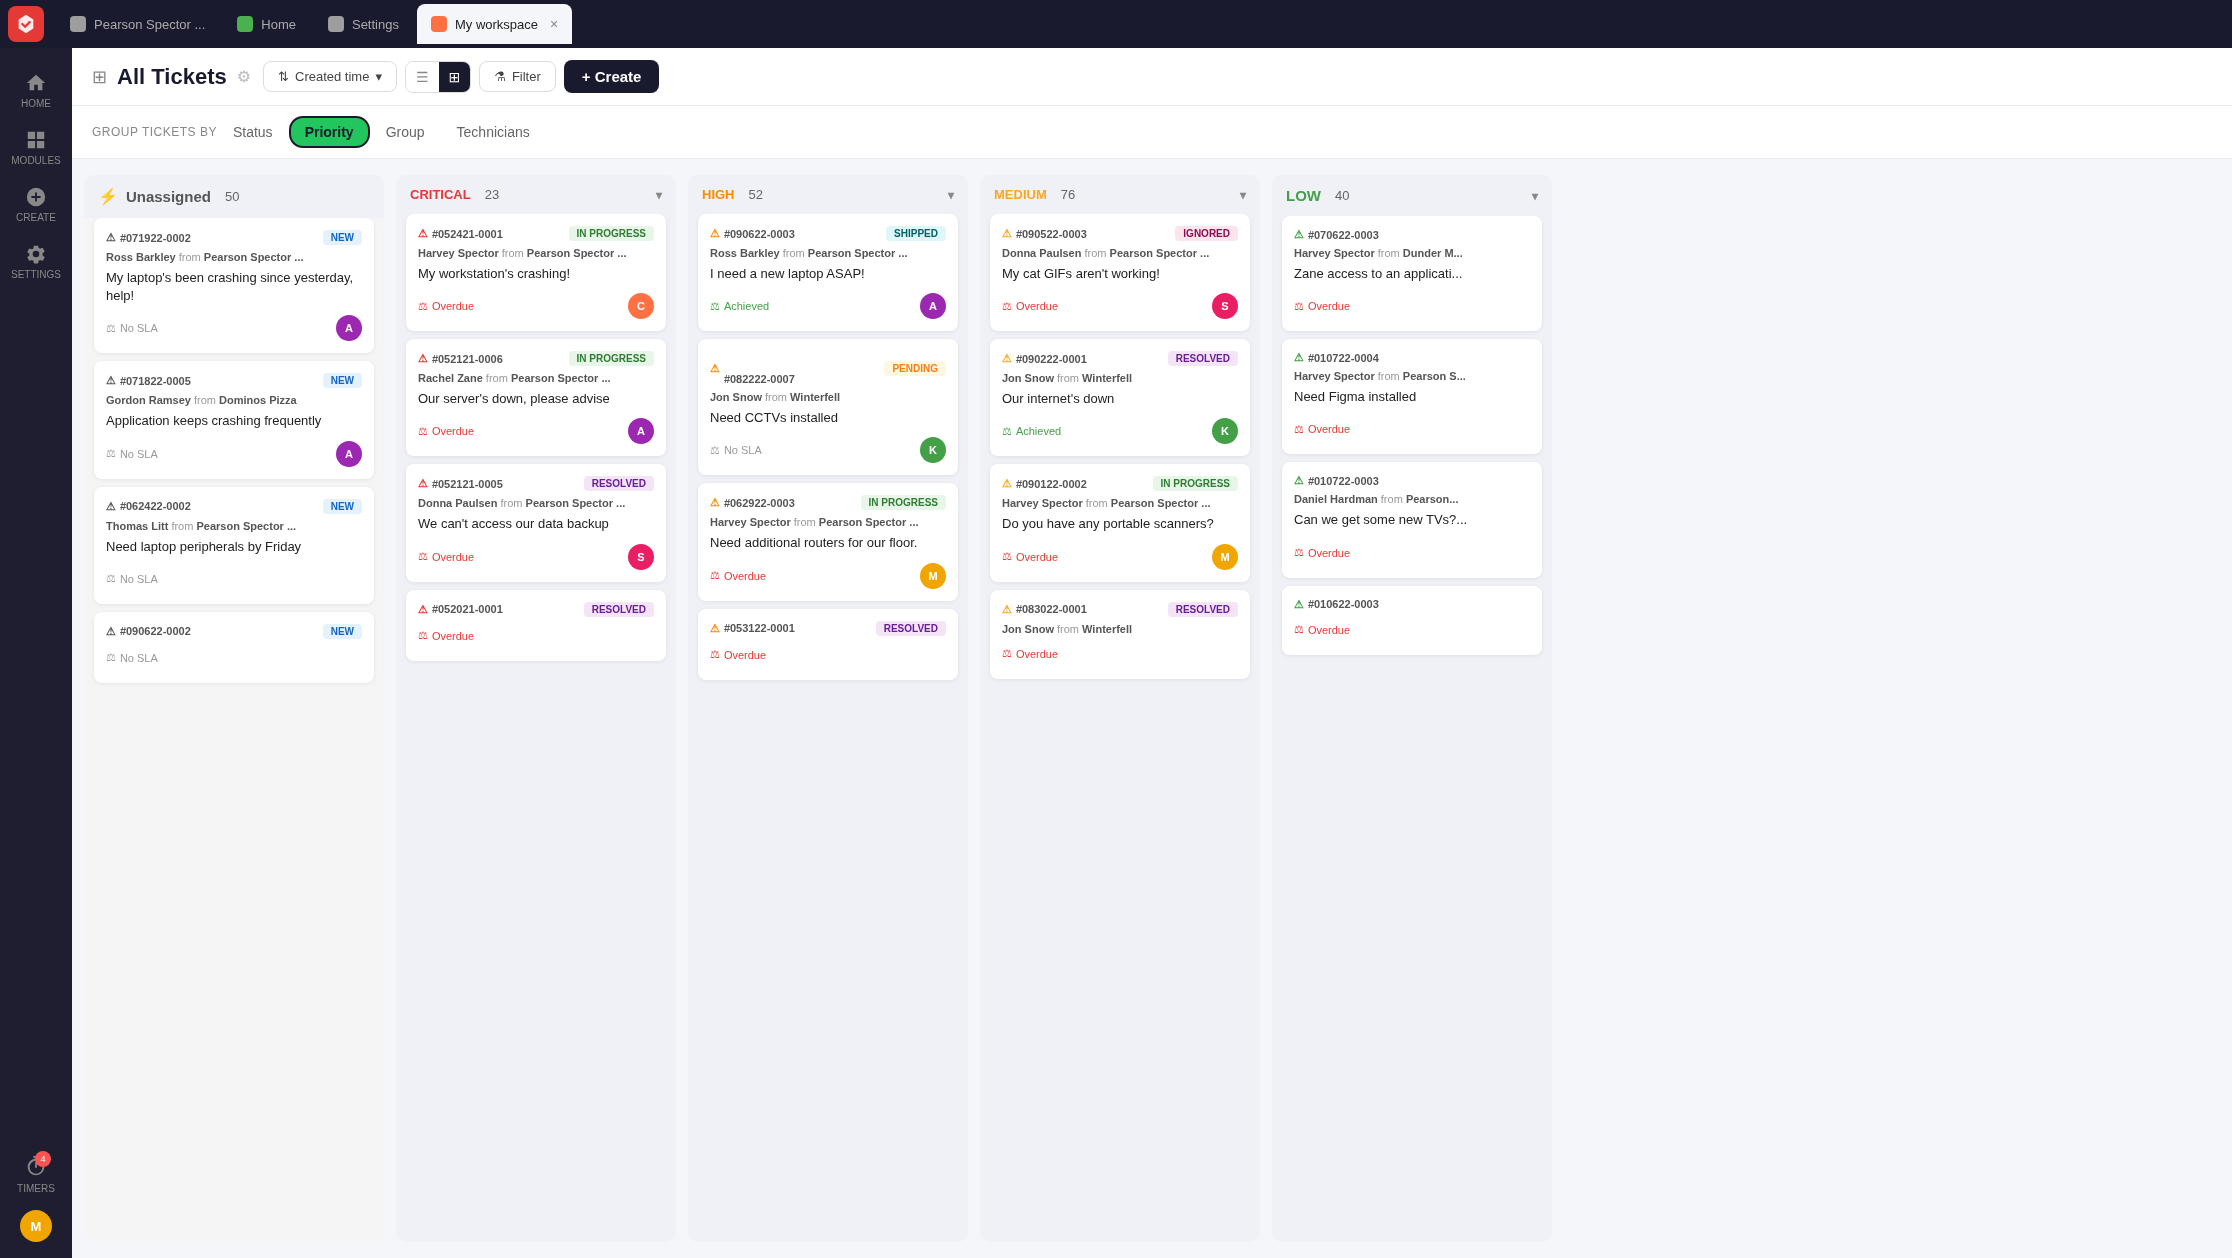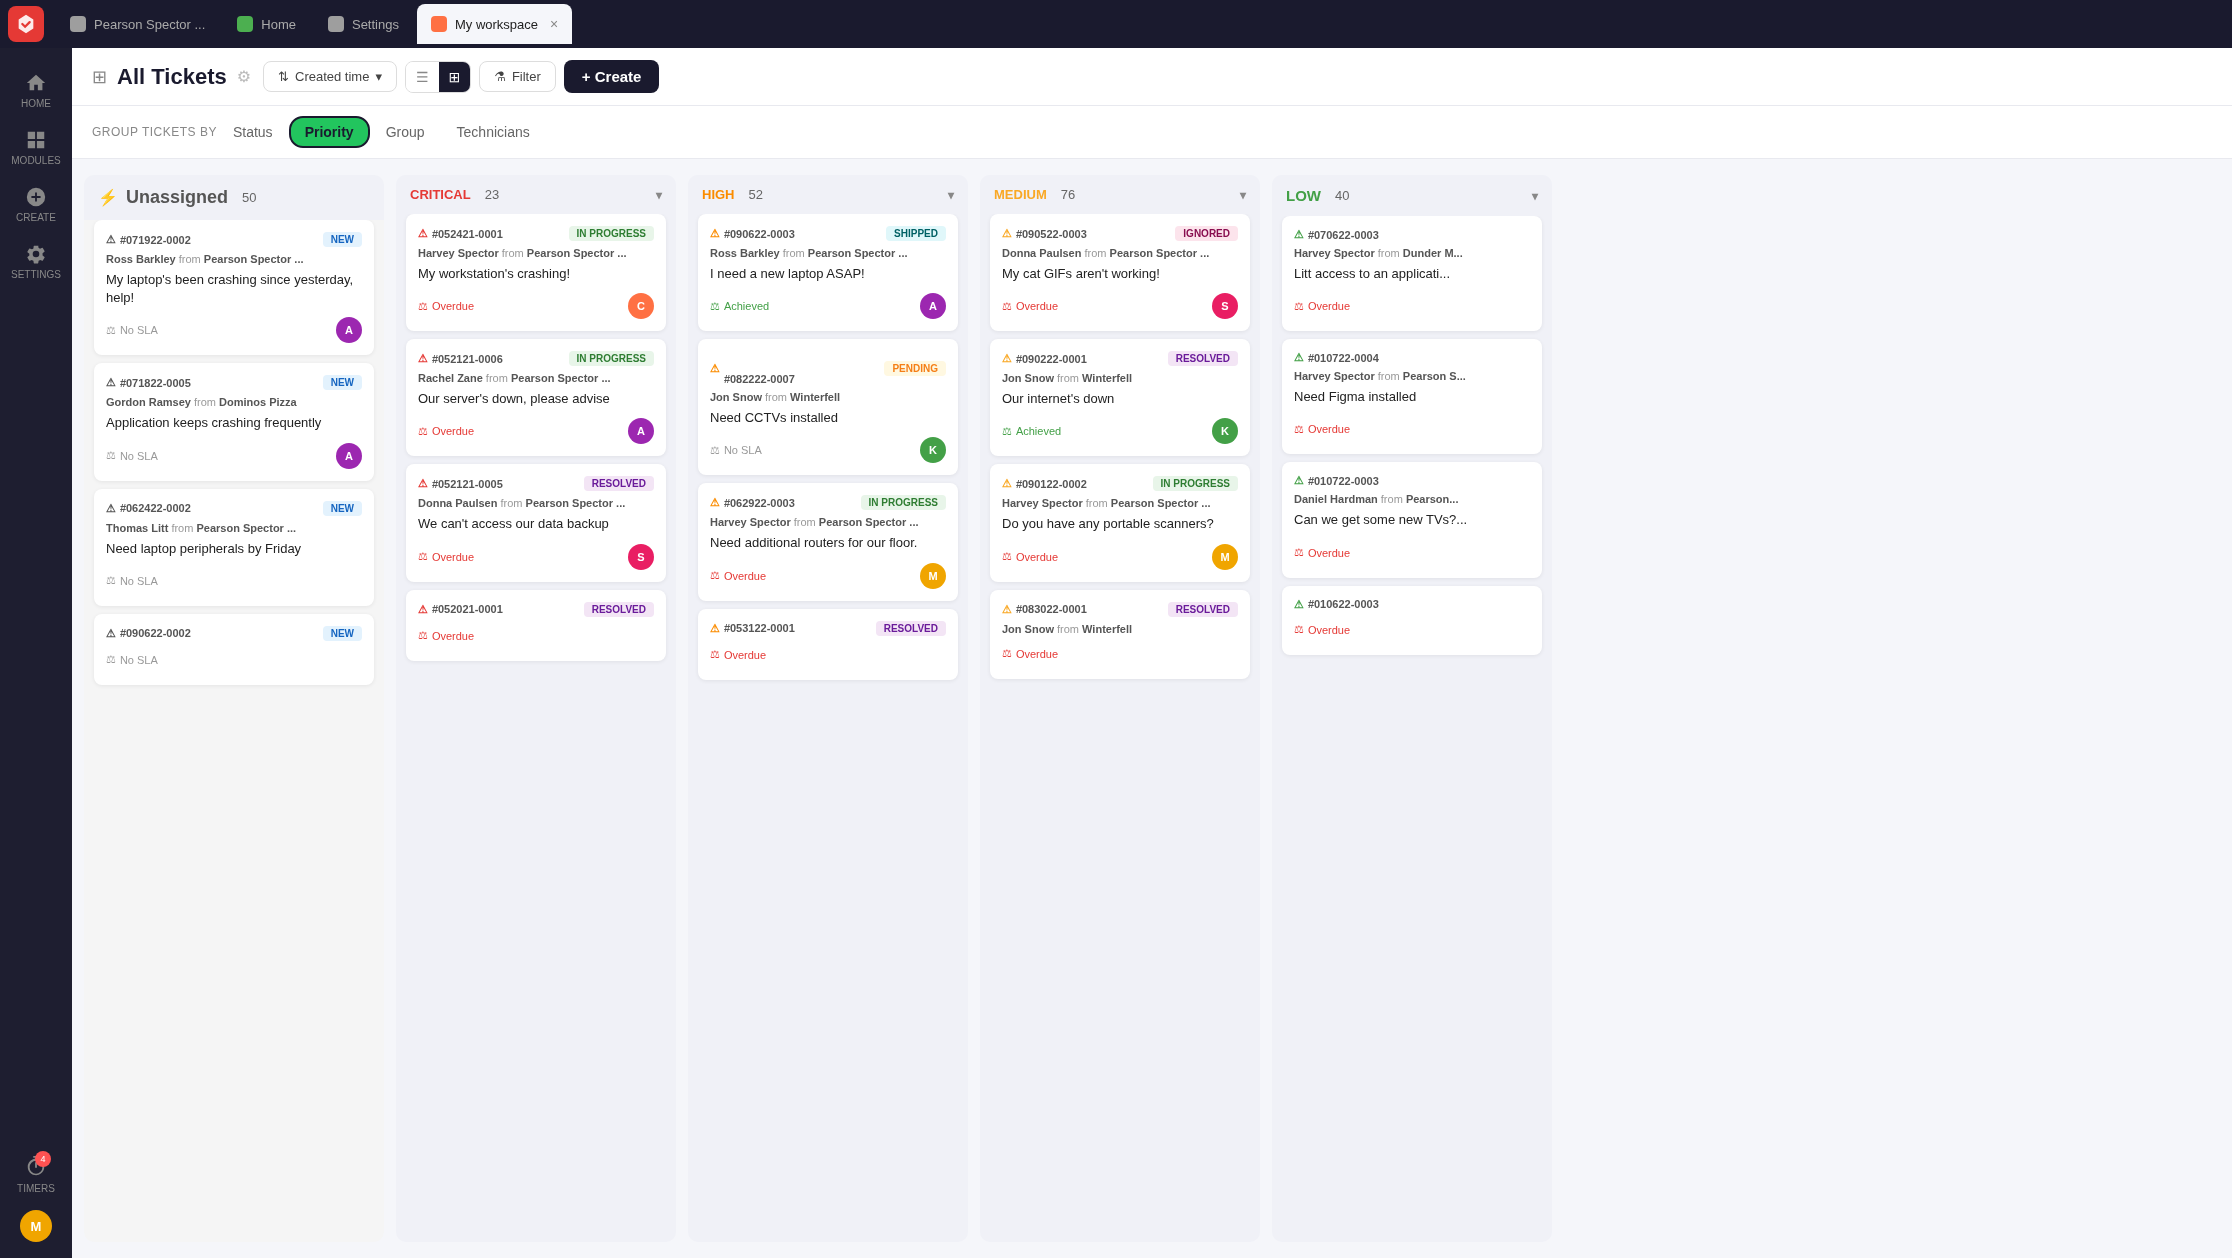--- a/index.html
+++ b/index.html
@@ -345,21 +345,21 @@
       <div class="group-tab active">Priority</div>
       <div class="group-tab">Group</div>
       <div class="group-tab">Technicians</div>
     </div>
 
     <div class="board scrollbar-hide" id="board-container">
     <div class="column" style="background: rgb(245, 245, 245);">
           <div class="column-header">
             <div class="col-title">
               <span class="lightning-icon">⚡</span>
-              <span style="font-weight: 700; color: rgb(85, 85, 85); font-size: 18px;">Unassigned</span>
+              <span style="font-weight: 700; color: rgb(85, 85, 85); font-size: 15px;">Unassigned</span>
               <span class="col-count">50</span>
             </div>
           </div>
           <div class="cards-scroll scrollbar-hide">
             <div class="card">
               <div class="card-header">
                 <div class="ticket-id">
                   <span style="color: rgb(85, 85, 85);">⚠</span>
                   <span style="color: rgb(85, 85, 85);">#071922-0002</span>
                 </div>
@@ -683,21 +683,21 @@
           </div>
           <div class="cards-scroll scrollbar-hide">
             <div class="card">
               <div class="card-header">
                 <div class="ticket-id">
                   <span style="color: rgb(67, 160, 71);">⚠</span>
                   <span style="color: rgb(85, 85, 85);">#070622-0003</span>
                 </div>
               </div>
               <div class="card-from"><strong>Harvey Spector</strong> from <strong>Dunder M...</strong></div>
-              <div class="card-title">Litt access to an applicati...</div>
+              <div class="card-title">Zane access to an applicati...</div>
               <div class="card-footer">
                 <div class="sla-info sla-overdue">
                   <span>⚖</span>
                   <span>Overdue</span>
                 </div>
                 <div style="width: 26px; height: 26px;"></div>
               </div>
             </div>
             <div class="card">
               <div class="card-header">

